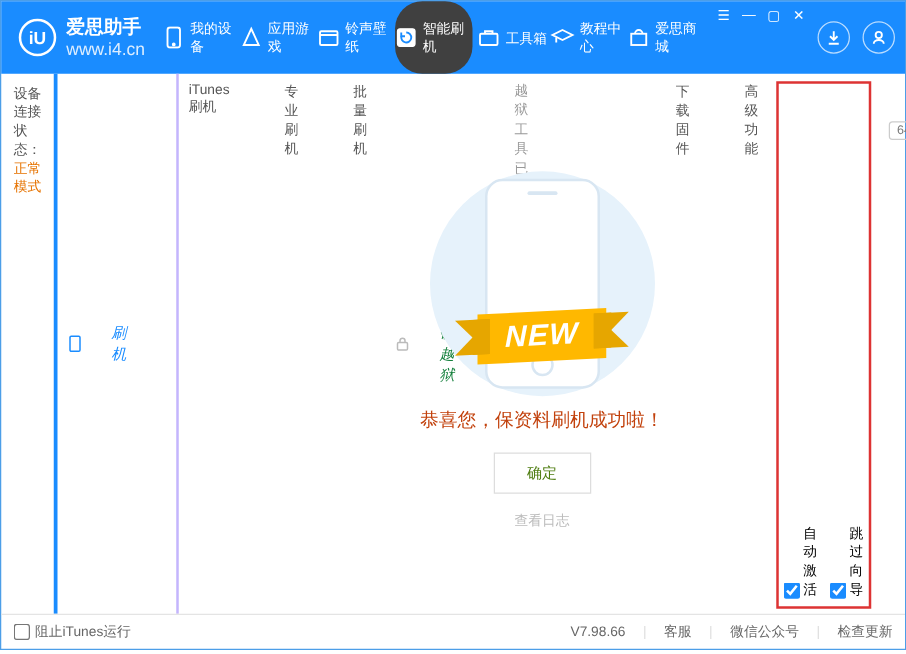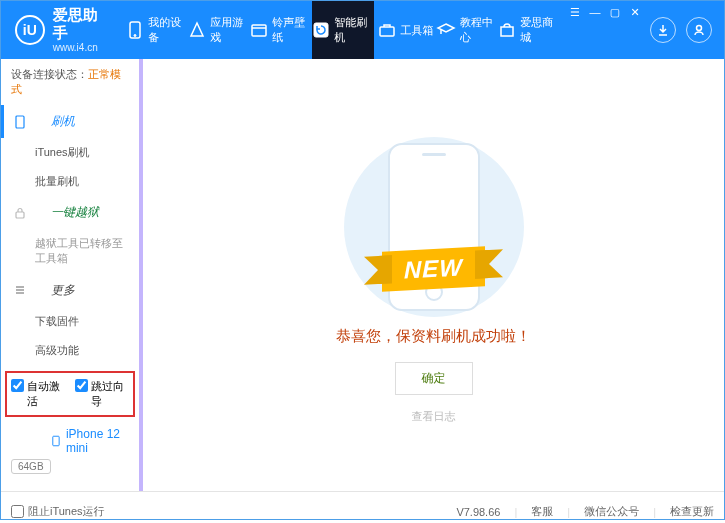--- a/index.html
+++ b/index.html
@@ -3,61 +3,61 @@
 <meta charset="utf-8">
 <style>
 * { margin: 0; padding: 0; box-sizing: border-box; }
 body { font-family: "Microsoft YaHei", sans-serif; font-size: 12px; width: 725px; height: 523px; overflow: hidden; }
 .app { width: 725px; height: 520px; border: 1px solid #4c9ee8; display: flex; flex-direction: column; background: #fff; }
 .titlebar { height: 58px; background: #1a8cff; display: flex; align-items: stretch; color: #fff; }
 .brand { display: flex; align-items: center; padding: 0 14px; gap: 8px; }
 .brand-logo { width: 30px; height: 30px; border: 2px solid #fff; border-radius: 50%; display: flex; align-items: center; justify-content: center; font-weight: bold; font-size: 14px; }
 .brand-text { display: flex; flex-direction: column; line-height: 1.2; }
 .brand-title { font-size: 15px; font-weight: bold; }
-.brand-sub { font-size: 10px; opacity: 0.85; }
+.brand-sub { font-size: 14px; opacity: 0.85; }
 .nav { display: flex; align-items: stretch; }
 .nav-item { width: 62px; display: flex; align-items: center; justify-content: center; gap: 4px; font-size: 11px; cursor: pointer; }
-.nav-item.active { background: #0f172a; }
+.nav-item.active { background: #404040; border-radius: 22px; }
 .nav-item .icon { width: 20px; height: 20px; display: flex; align-items: center; justify-content: center; }
 .nav-item svg { fill: #fff; stroke: #fff; }
 .win-controls { margin-left: auto; display: flex; align-items: flex-start; gap: 2px; padding: 4px 6px; }
 .win-controls span { width: 18px; height: 14px; display: flex; align-items: center; justify-content: center; font-size: 11px; cursor: pointer; }
 .win-right-icons { display: flex; align-items: center; gap: 10px; padding-right: 12px; }
 .circ-icon { width: 26px; height: 26px; border: 1.5px solid rgba(255,255,255,0.7); border-radius: 50%; display: flex; align-items: center; justify-content: center; cursor: pointer; }
 .body { flex: 1; display: flex; min-height: 0; }
-.sidebar { width: 142px; border-right: 4px solid #c4b5fd; display: flex; flex-direction: column; }
+.sidebar { width: 142px; border-right: 2px solid #c4b5fd; display: flex; }
 .status-line { padding: 8px 10px; font-size: 11px; color: #555; }
 .status-line .mode { color: #e67300; }
 .section-head { display: flex; align-items: center; gap: 24px; padding: 8px 12px; color: #444; font-size: 12px; font-style: italic; }
 .section-head.locked { color: #15803d; }
 .section-head .si { width: 14px; height: 14px; display: flex; align-items: center; justify-content: center; }
 .section-head.active-head { border-left: 3px solid #1a8cff; padding-left: 9px; color: #1a8cff; }
 .sub-item { padding: 7px 10px 7px 34px; font-size: 11px; color: #555; cursor: pointer; }
 .sub-item.active { background: #e6f2ff; color: #1a8cff; }
 .sub-item.note { color: #999; line-height: 1.4; }
 .checks { border: 2px solid #d33; margin: 6px 4px 4px; padding: 6px 4px; display: flex; gap: 10px; font-size: 11px; }
-.checks label { display: flex; align-items: flex-start; gap: 3px; cursor: pointer; }
+.checks label { display: flex; align-items: flex-end; gap: 3px; cursor: pointer; }
 .checks input { accent-color: #1a8cff; }
 .device-box { padding: 6px 10px 10px; }
 .device-name { display: flex; align-items: center; gap: 6px; color: #1a8cff; font-size: 12px; font-weight: 500; padding-left: 41px; }
 .badge { display: inline-block; border: 1px solid #ccc; border-radius: 3px; padding: 1px 6px; font-size: 10px; color: #777; margin-top: 4px; }
 .main { flex: 1; display: flex; flex-direction: column; align-items: center; justify-content: center; position: relative; }
 .phone-ill { width: 220px; height: 200px; position: relative; display: flex; align-items: center; justify-content: center; }
 .circle-bg { width: 180px; height: 180px; background: #e6f2fb; border-radius: 50%; position: absolute; }
 .phone { width: 92px; height: 168px; background: #fff; border: 2px solid #d8e6f2; border-radius: 14px; position: relative; z-index: 2; }
 .phone:before { content: ""; position: absolute; top: 8px; left: 50%; transform: translateX(-50%); width: 24px; height: 3px; background: #d8e6f2; border-radius: 2px; }
 .phone:after { content: ""; position: absolute; bottom: 8px; left: 50%; transform: translateX(-50%); width: 14px; height: 14px; border: 2px solid #d8e6f2; border-radius: 50%; }
 .ribbon { position: absolute; z-index: 3; background: #ffb800; color: #fff; font-weight: bold; font-style: italic; font-size: 24px; padding: 6px 22px; transform: skewY(-3deg); bottom: 38px; letter-spacing: 1px; }
 .ribbon:before, .ribbon:after { content: ""; position: absolute; top: 4px; width: 0; height: 0; border: 14px solid #e6a600; }
 .ribbon:before { left: -18px; border-left-color: transparent; }
 .ribbon:after { right: -18px; border-right-color: transparent; }
 .success-msg { font-size: 15px; color: #c2410c; margin-top: 0; }
 .confirm-btn { margin-top: 16px; border: 1px solid #ddd; background: #fff; padding: 7px 26px; font-size: 12px; color: #4d7c0f; cursor: pointer; }
 .log-link { margin-top: 14px; font-size: 11px; color: #bbb; cursor: pointer; }
-.footer { height: 28px; border-top: 1px solid #e4e4e4; display: flex; align-items: flex-end; padding: 0 10px; font-size: 11px; color: #666; }
+.footer { height: 28px; border-top: 1px solid #e4e4e4; display: flex; align-items: center; padding: 0 10px; font-size: 11px; color: #666; }
 .footer .left { display: flex; align-items: center; gap: 4px; }
 .footer .right { margin-left: auto; display: flex; align-items: center; gap: 14px; }
 .sep { color: #ddd; }
 </style>
 </head>
 <body>
 
 <div class="app">
   <div class="titlebar">
     <div class="brand">
@@ -161,20 +161,21 @@
 
       <div class="section-head active-head">
         <span class="si">
             <svg width="10" height="14" viewBox="0 0 10 14">
               <rect x="1" y="1" width="8" height="12" rx="1" fill="none" stroke="#1a8cff" stroke-width="1.2"></rect>
             </svg>
           </span>
         <span>刷机</span>
       </div>
       <div class="sub-item">iTunes刷机</div>
+      <div class="sub-item">专业刷机</div>
       <div class="sub-item">批量刷机</div>
 
       <div class="section-head locked">
         <span class="si">
             <svg width="12" height="12" viewBox="0 0 12 12">
               <rect x="2" y="5" width="8" height="6" rx="1" fill="none" stroke="#bbb" stroke-width="1.2"></rect>
               <path d="M4 5 V3.5 a2 2 0 0 1 4 0 V5" fill="none" stroke="#bbb" stroke-width="1.2"></path>
             </svg>
           </span>
         <span>一键越狱</span>

